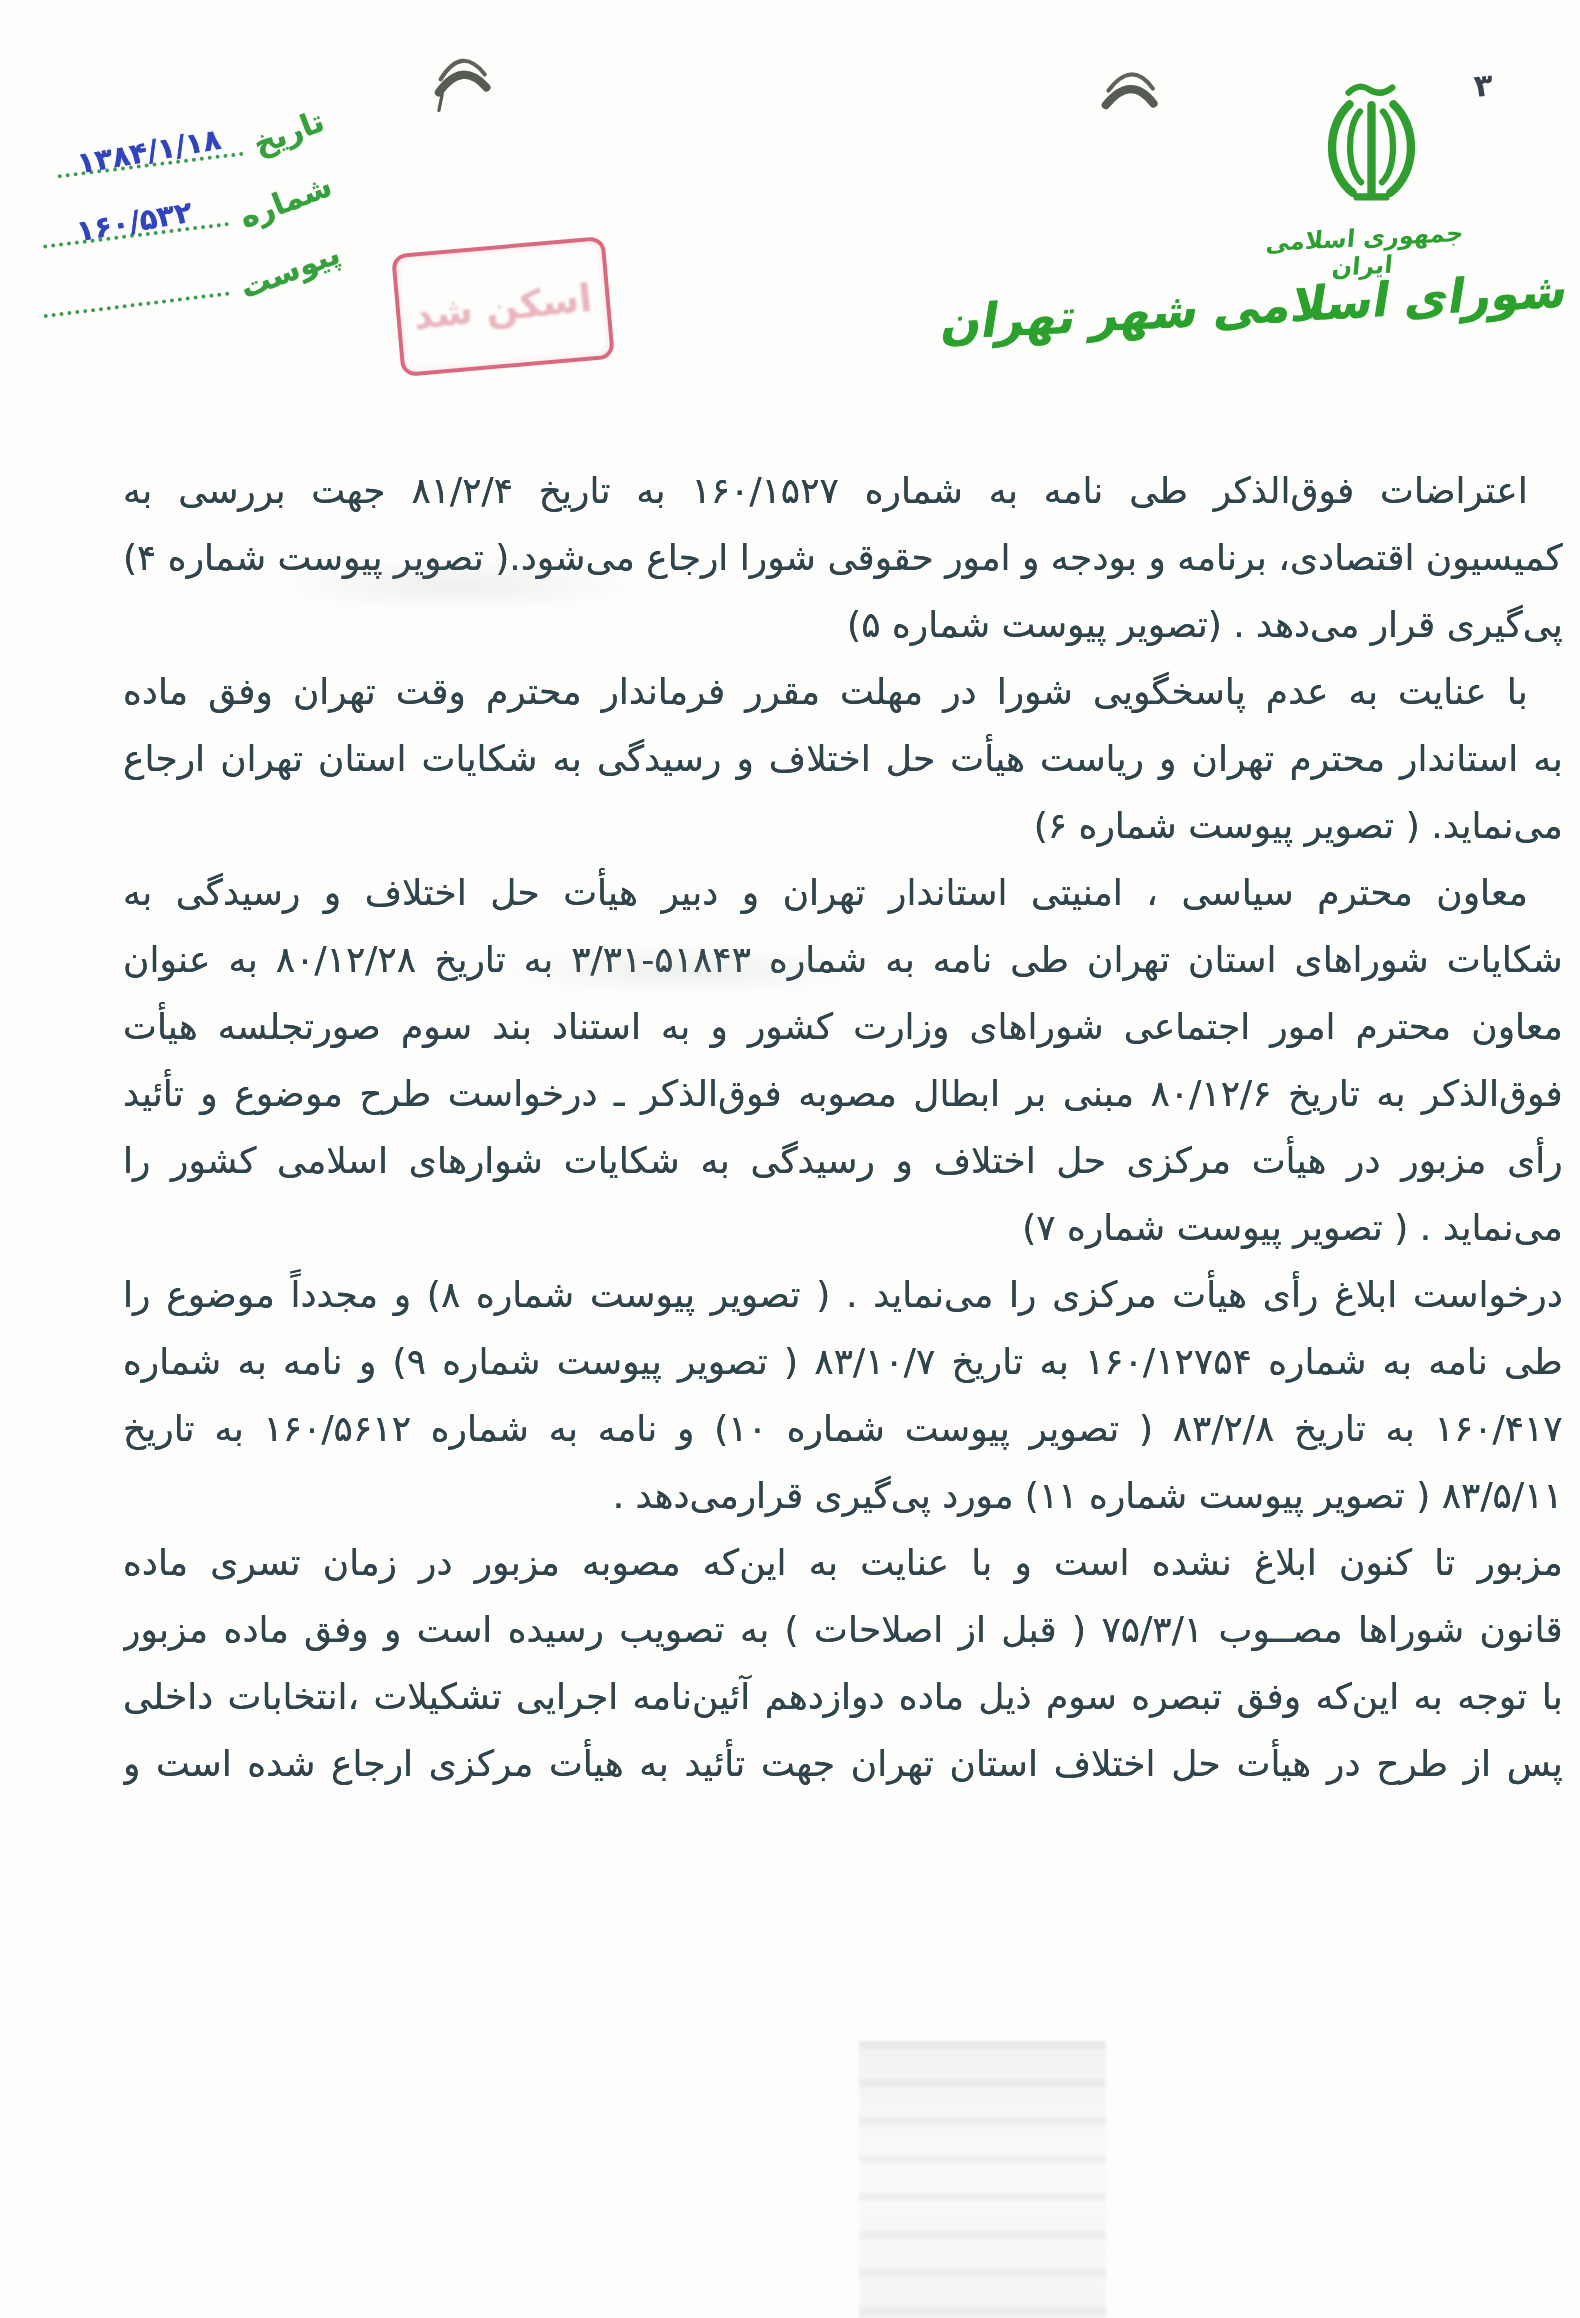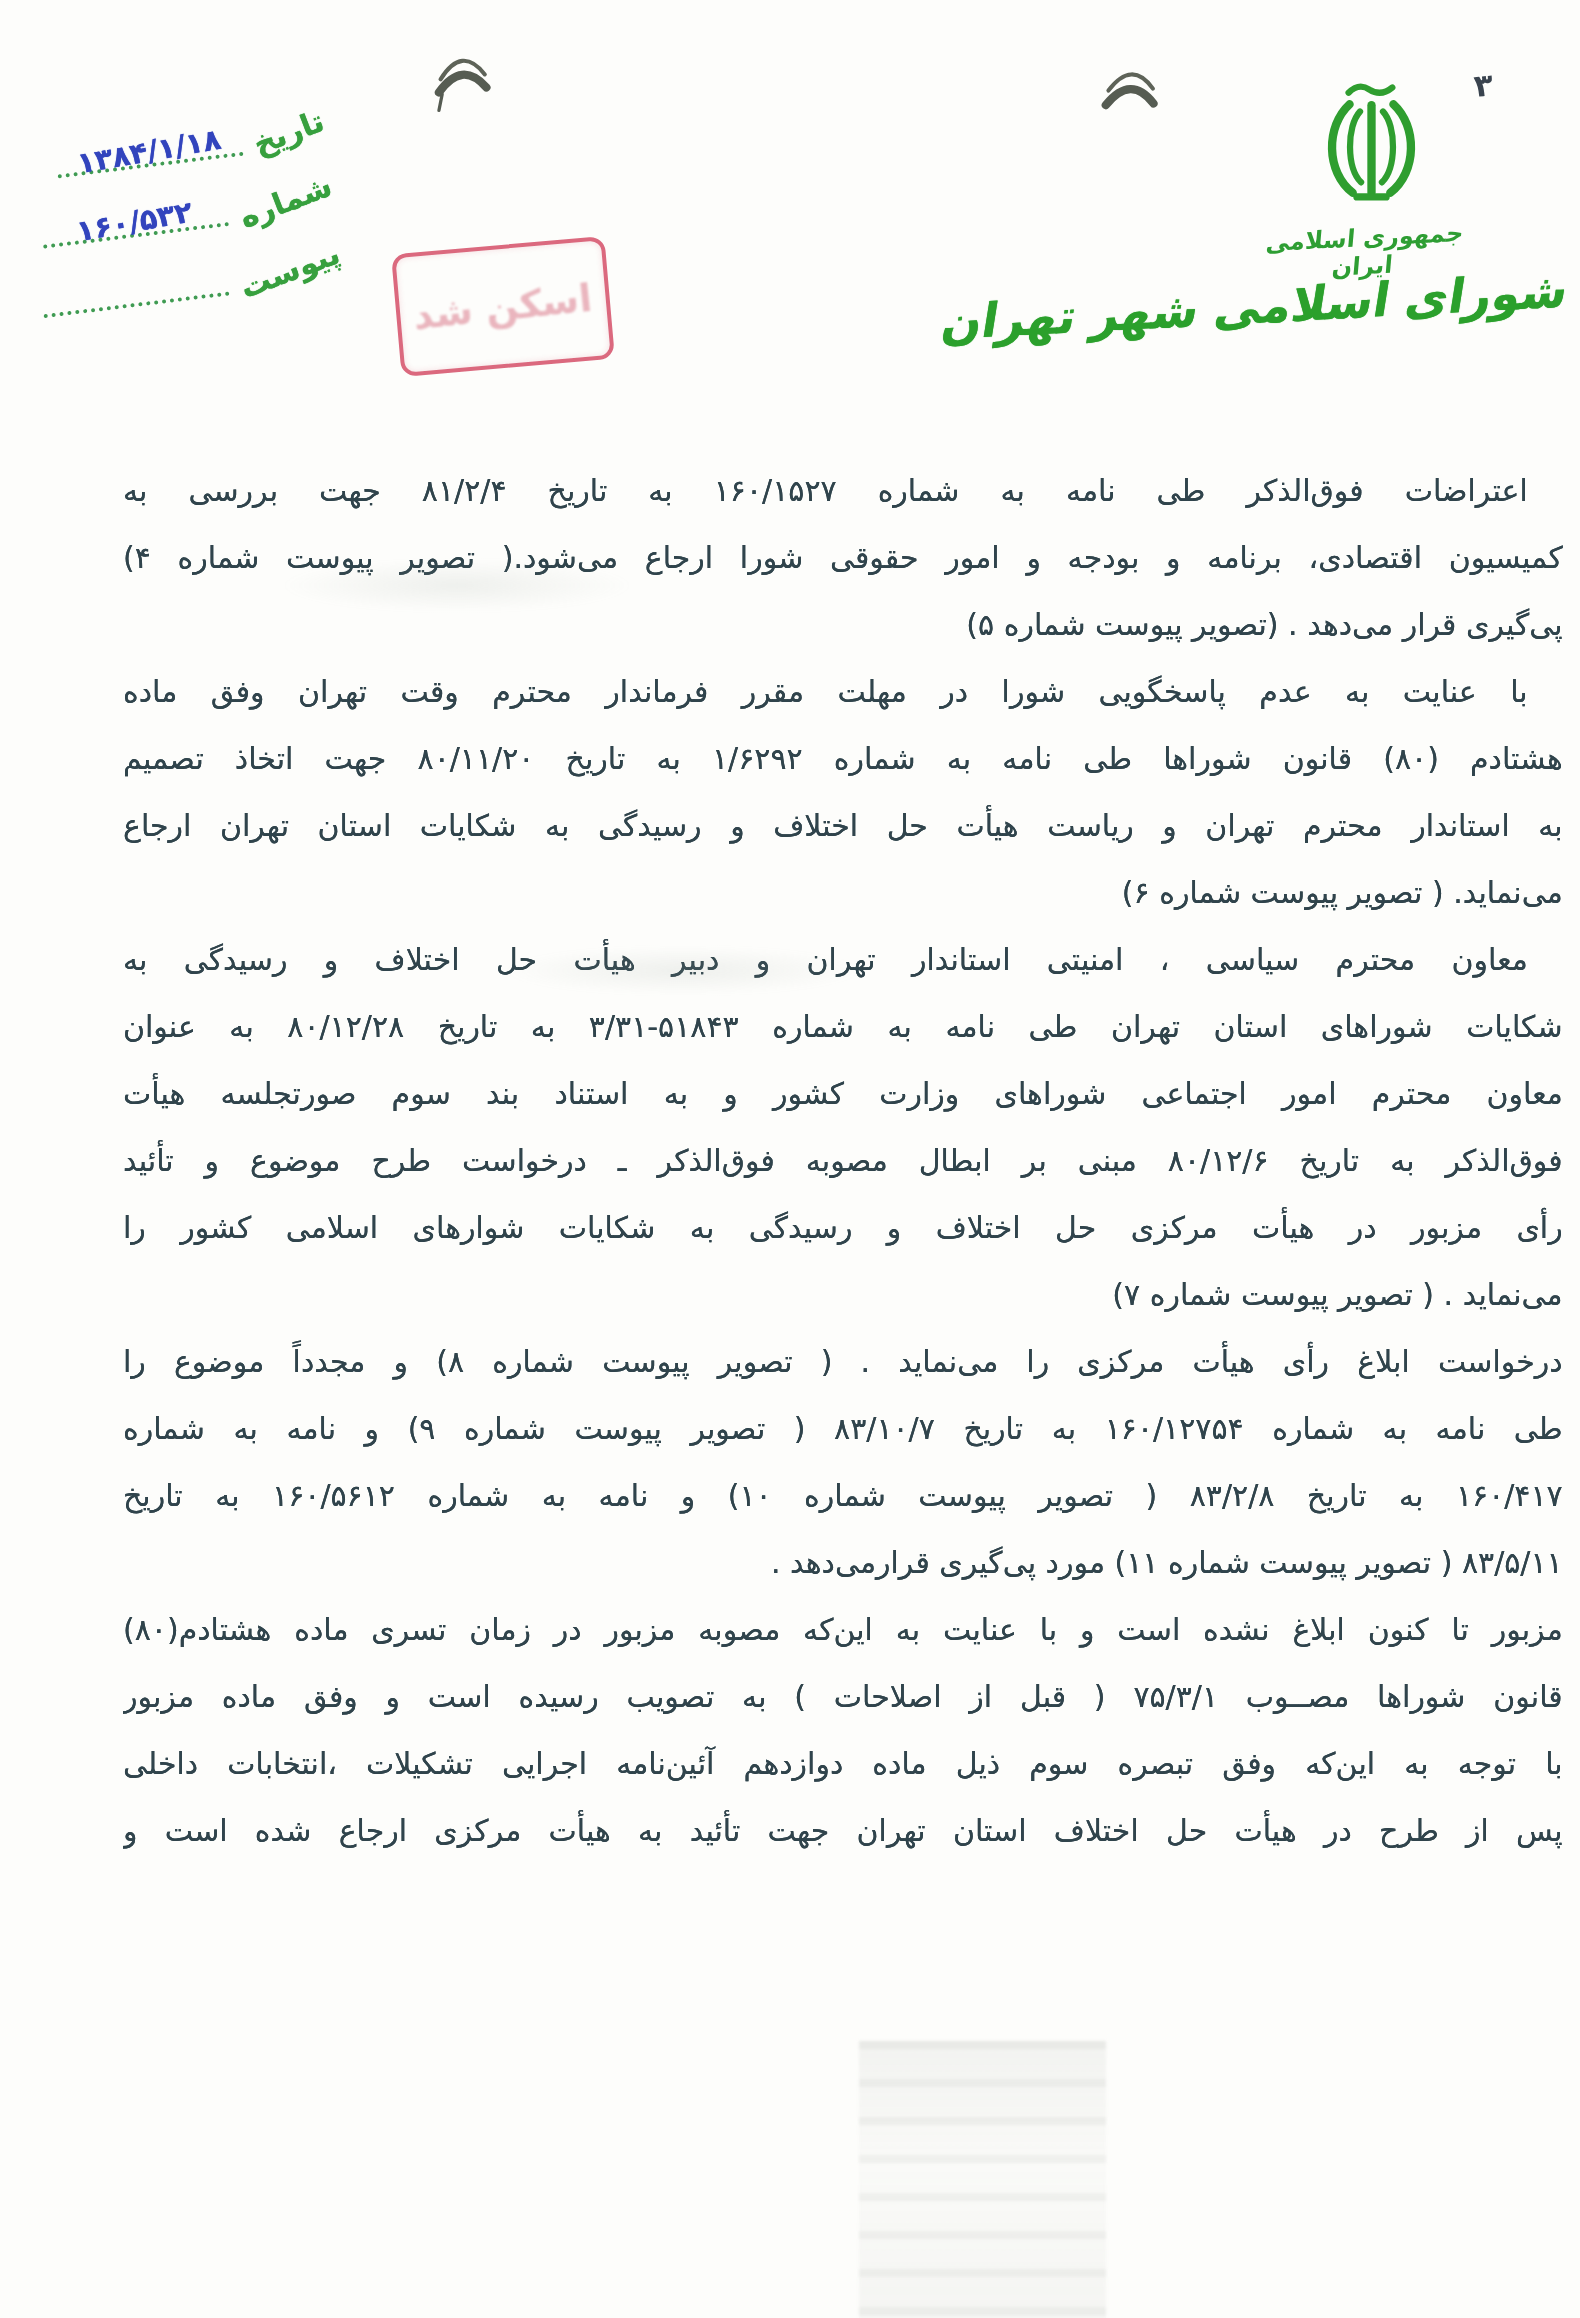--- a/index.html
+++ b/index.html
@@ -74,21 +74,21 @@
     opacity:.33;filter:blur(1px);transform:rotate(-1deg);
     direction:rtl;white-space:nowrap;
   }
 
   
   .body-text{
     position:absolute;left:123px;right:17.3px;top:457px;
     direction:rtl;color:#30444c;
   }
   .line{
-    height:67px;line-height:67px;font-size:30px;
+    height:67px;line-height:67px;font-size:36px;
     overflow:hidden;white-space:normal;
     text-shadow:0 0 0.4px #30444c;
   }
   .line.j{text-align:justify;text-align-last:justify;text-justify:inter-word;}
   .line.s{}
   .line.ind{padding-right:35px;}
 
   
   .ghost-col{
     position:absolute;left:859px;top:2041px;width:247px;height:278px;
@@ -165,21 +165,20 @@
 
   <div class="scan-stamp">
     <span class="stamp-text">اسکن شد</span>
   </div>
 
   <div class="body-text">
     <div class="line j ind">اعتراضات فوق‌الذکر طی نامه به شماره ۱۶۰/۱۵۲۷ به تاریخ ۸۱/۲/۴ جهت بررسی به</div>
     <div class="line j">کمیسیون اقتصادی، برنامه و بودجه و امور حقوقی شورا ارجاع می‌شود.( تصویر پیوست شماره ۴)</div>
     <div class="line s">پی‌گیری قرار می‌دهد . (تصویر پیوست شماره ۵)</div>
     <div class="line j ind">با عنایت به عدم پاسخگویی شورا در مهلت مقرر فرماندار محترم وقت تهران وفق ماده</div>
-    <div class="line j">هشتادم (۸۰) قانون شوراها طی نامه به شماره ۱/۶۲۹۲ به تاریخ ۸۰/۱۱/۲۰ جهت اتخاذ تصمیم</div>
     <div class="line j">به استاندار محترم تهران و ریاست هیأت حل اختلاف و رسیدگی به شکایات استان تهران ارجاع</div>
     <div class="line s">می‌نماید. ( تصویر پیوست شماره ۶)</div>
     <div class="line j ind">معاون محترم سیاسی ، امنیتی استاندار تهران و دبیر هیأت حل اختلاف و رسیدگی به</div>
     <div class="line j">شکایات شوراهای استان تهران طی نامه به شماره ۵۱۸۴۳-۳/۳۱ به تاریخ ۸۰/۱۲/۲۸ به عنوان</div>
     <div class="line j">معاون محترم امور اجتماعی شوراهای وزارت کشور و به استناد بند سوم صورتجلسه هیأت</div>
     <div class="line j">فوق‌الذکر به تاریخ ۸۰/۱۲/۶ مبنی بر ابطال مصوبه فوق‌الذکر ـ درخواست طرح موضوع و تأئید</div>
     <div class="line j">رأی مزبور در هیأت مرکزی حل اختلاف و رسیدگی به شکایات شوارهای اسلامی کشور را</div>
     <div class="line s">می‌نماید . ( تصویر پیوست شماره ۷)</div>
     <div class="line j">درخواست ابلاغ رأی هیأت مرکزی را می‌نماید . ( تصویر پیوست شماره ۸) و مجدداً موضوع را</div>
     <div class="line j">طی نامه به شماره ۱۶۰/۱۲۷۵۴ به تاریخ ۸۳/۱۰/۷ ( تصویر پیوست شماره ۹) و نامه به شماره</div>

